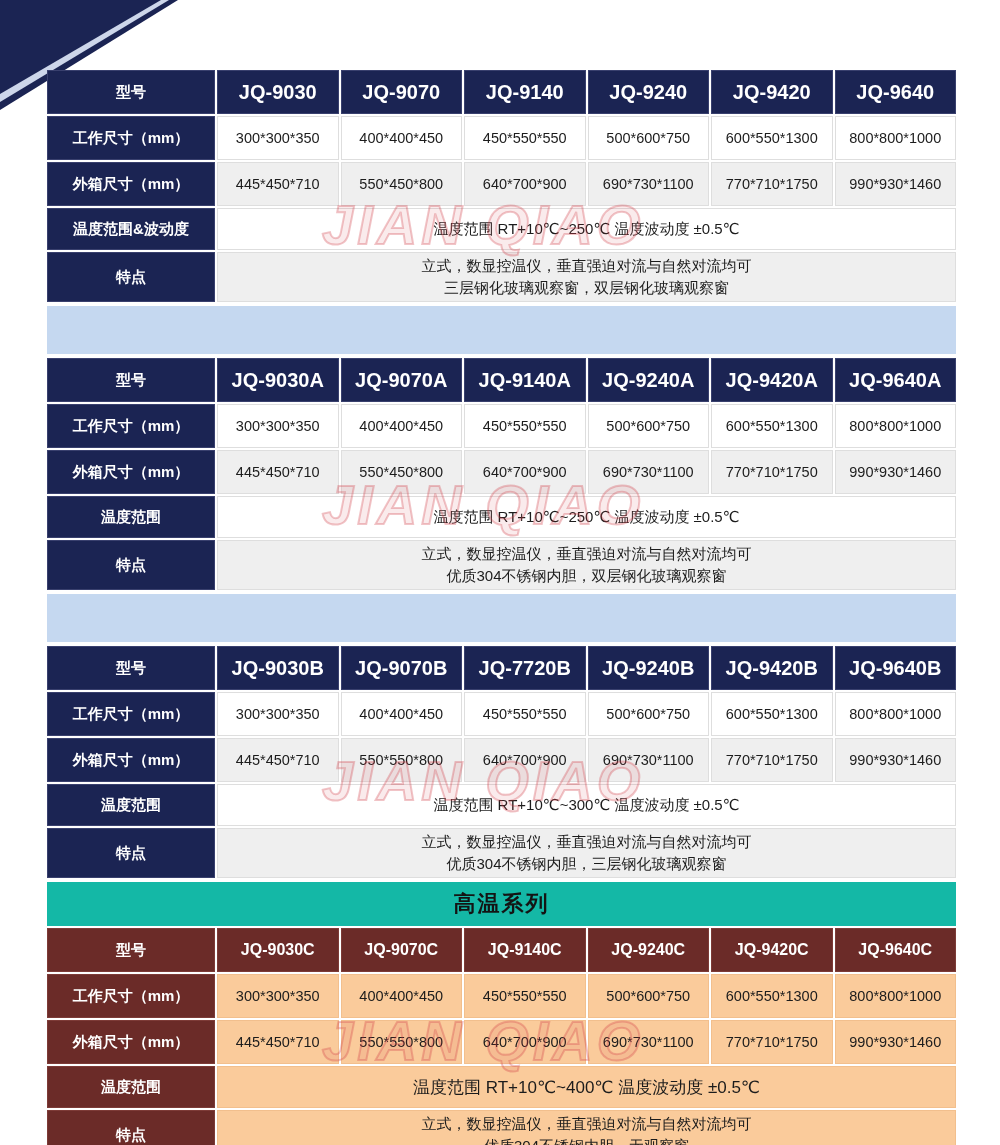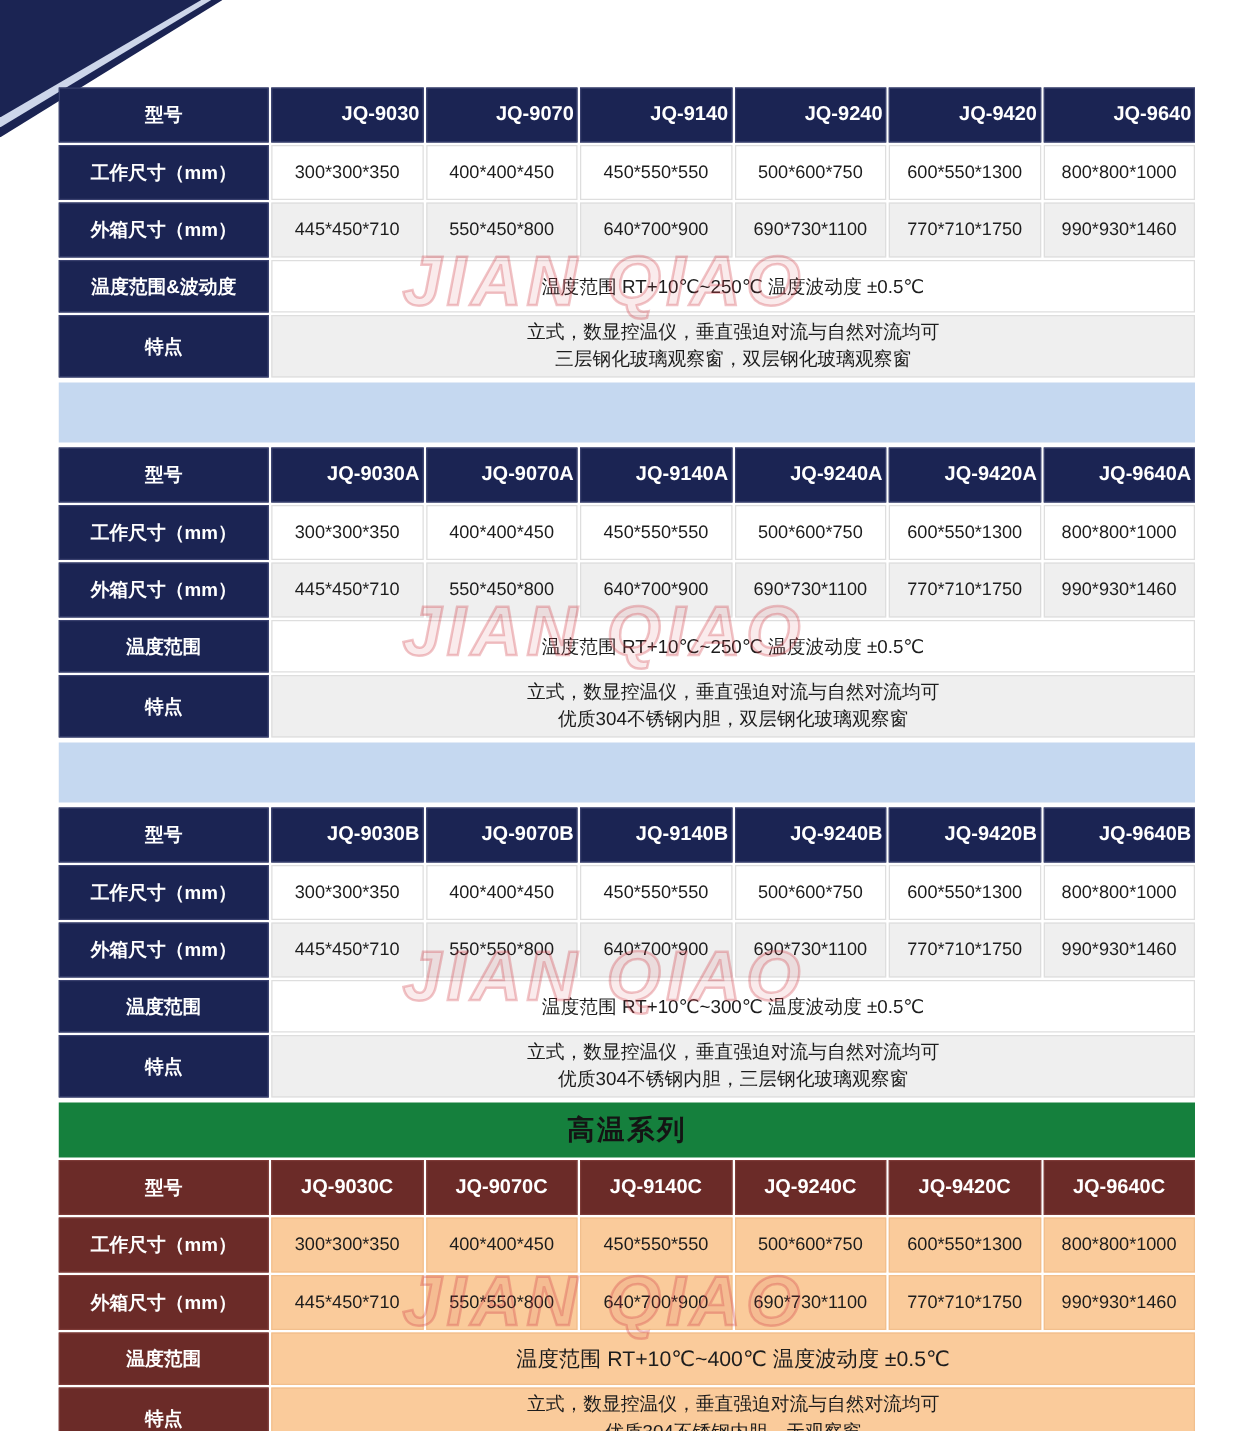--- a/index.html
+++ b/index.html
@@ -24,21 +24,21 @@
   table.spec col.lblcol{width:168px;}
   table.spec th,table.spec td{
     text-align:center;vertical-align:middle;
     padding:0 2px;overflow:hidden;
   }
   
   .t-navy th.lbl, .t-navy th.mdl{
     background:#1B2453;color:#ffffff;font-weight:bold;
     border:1px solid #39406e;
   }
-  .t-navy th.mdl{font-size:16px;height:42px;text-align:right;}
+  .t-navy th.mdl{font-size:20px;height:42px;}
   .t-navy th.lbl{font-size:15px;}
   .t-navy td{
     border:1px solid #dedede;color:#1c1c1c;font-size:14.5px;
   }
   .t-navy tr.r-work td{background:#ffffff;height:42px;}
   .t-navy tr.r-outer td{background:#efefef;height:42px;}
   .t-navy tr.r-temp td{background:#ffffff;height:40px;font-size:15px;}
   .t-navy tr.r-feat td{background:#efefef;height:48px;font-size:15px;line-height:1.45;}
 
   
@@ -53,21 +53,21 @@
   }
   .t-warm tr.r-work td{height:42px;}
   .t-warm tr.r-outer td{height:42px;}
   .t-warm tr.r-temp td{height:40px;font-size:17px;}
   .t-warm tr.r-feat td{height:48px;font-size:15px;line-height:1.45;}
 
   .band{
     width:909px;height:48px;background:#C5D8F0;margin:2px 0 2px 2px;
   }
   .banner{
-    width:909px;height:44px;background:#15803d;margin:2px 0 0 2px;
+    width:909px;height:44px;background:#14b8a6;margin:2px 0 0 2px;
     display:flex;align-items:center;justify-content:center;
     color:#141414;font-size:22px;font-weight:bold;letter-spacing:2px;
   }
 
   .wm{
     position:absolute;left:322px;width:420px;
     font-size:56px;font-weight:bold;font-style:italic;letter-spacing:4px;
     color:rgba(210,60,70,0.10);
     -webkit-text-stroke:2px rgba(210,60,70,0.30);
     pointer-events:none;z-index:5;white-space:nowrap;
@@ -203,21 +203,21 @@
         <col>
         <col>
         <col>
         <col>
       </colgroup>
     <tbody>
         <tr>
       <th class="lbl">型号</th>
       <th class="mdl">JQ-9030B</th>
       <th class="mdl">JQ-9070B</th>
-      <th class="mdl">JQ-9140B</th>
+      <th class="mdl">JQ-7720B</th>
       <th class="mdl">JQ-9240B</th>
       <th class="mdl">JQ-9420B</th>
       <th class="mdl">JQ-9640B</th>
     </tr>
     <tr class="r-work">
       <th class="lbl">工作尺寸（mm）</th>
       <td>300*300*350</td>
       <td>400*400*450</td>
       <td>450*550*550</td>
       <td>500*600*750</td>

